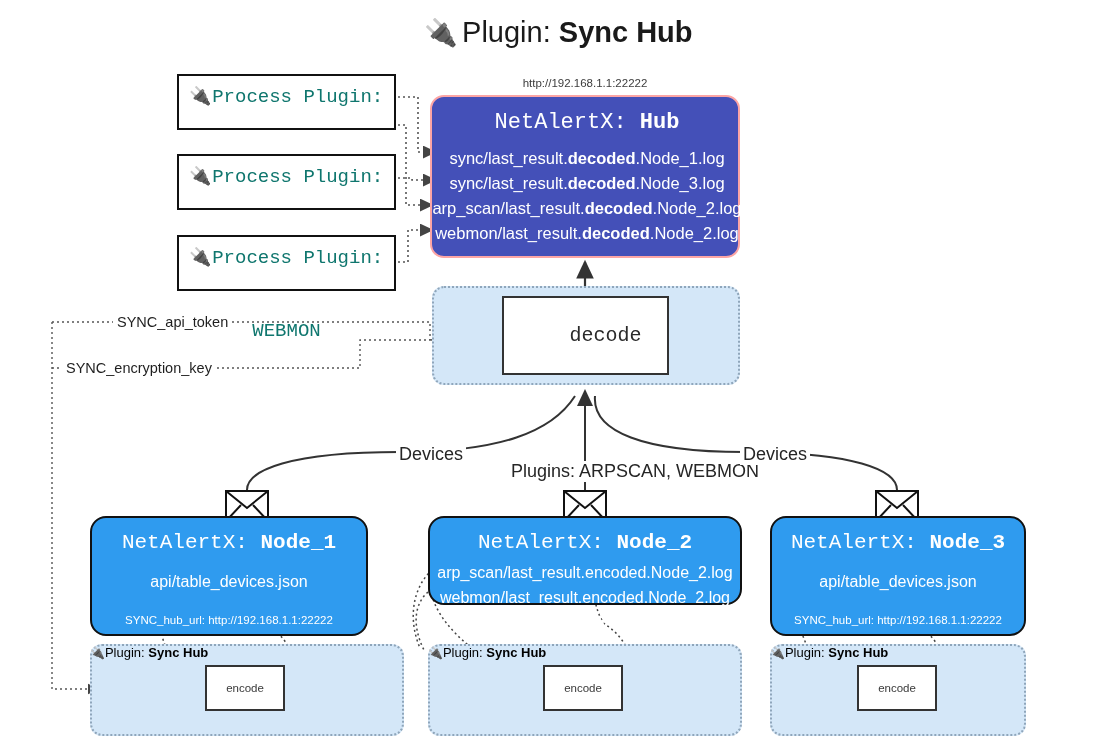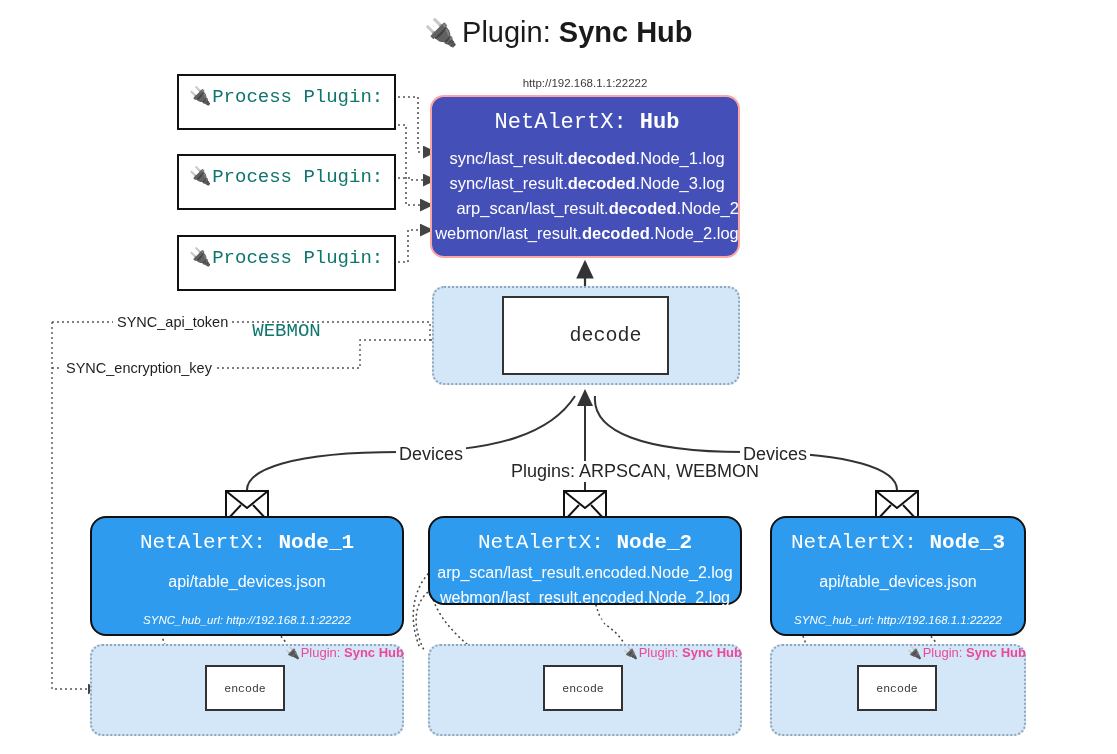--- a/index.html
+++ b/index.html
@@ -127,43 +127,42 @@
     font-size: 16px;
     color: #ffffff;
     white-space: nowrap;
   }
   .node-url {
     position: absolute; left: 0; width: 100%;
     text-align: center;
     font-size: 11.5px;
     color: #ffffff;
     white-space: nowrap;
-    font-style: italic;
   }
 
   
   .encgroup {
     background: #d4e7f8;
     border: 2px dotted #8fa6bb;
     border-radius: 12px;
   }
   .enc-label {
     position: absolute;
-    text-align: right;
+    text-align: left;
     font-size: 13px;
-    color: #ec4899;
+    color: #000000;
     white-space: nowrap;
   }
   .enc-label .strong { font-weight: bold; }
   .enc-label .plug { font-size: 12px; }
   .encbox {
     background: #ffffff;
     border: 2px solid #333333;
     display: flex; align-items: center; justify-content: center;
-    font-family: Liberation Mono, monospace;
+    font-family: Liberation Sans, sans-serif;
     font-size: 11.5px;
     color: #3a3a3a;
   }
 
   
   .edge-label {
     position: absolute;
     font-size: 18px;
     color: #262626;
     background: #ffffff;
@@ -251,21 +250,21 @@
   <div class="node" id="hub">
     <div id="hub-title">
       <span>NetAlertX: </span><span class="strong">Hub</span>
     </div>
     <div class="hubline" style="top:52px;">
       <span>sync/last_result.</span><b>decoded</b><span>.Node_1.log</span>
     </div>
     <div class="hubline" style="top:77px;">
       <span>sync/last_result.</span><b>decoded</b><span>.Node_3.log</span>
     </div>
-    <div class="hubline" style="top:102px;margin-left:24px;">
+    <div class="hubline" style="top:102px;">
       <span>arp_scan/last_result.</span><b>decoded</b><span>.Node_2.log</span>
     </div>
     <div class="hubline" style="top:127px;">
       <span>webmon/last_result.</span><b>decoded</b><span>.Node_2.log</span>
     </div>
   </div>
 
   <div class="node" id="decode-group"></div>
   <div class="node" id="decode-box">decode</div>
 
@@ -285,21 +284,21 @@
     <rect x="1" y="1" width="42" height="30" fill="#fff" stroke="#111" stroke-width="2"></rect>
     <path d="M1,1 L22,18 L43,1" fill="none" stroke="#111" stroke-width="2"></path>
     <path d="M1,31 L16,15 M43,31 L28,15" fill="none" stroke="#111" stroke-width="2"></path>
   </svg>
   <svg class="envelope" style="left:875px; top:490px;" width="44" height="32" viewBox="0 0 44 32">
     <rect x="1" y="1" width="42" height="30" fill="#fff" stroke="#111" stroke-width="2"></rect>
     <path d="M1,1 L22,18 L43,1" fill="none" stroke="#111" stroke-width="2"></path>
     <path d="M1,31 L16,15 M43,31 L28,15" fill="none" stroke="#111" stroke-width="2"></path>
   </svg>
 
-  <div class="node nodebox" style="left:90px; top:516px; width:314px; height:120px;">
+  <div class="node nodebox" style="left:90px; top:516px; width:278px; height:120px;">
     <div class="node-title">
       <span>NetAlertX: </span><span class="strong">Node_1</span>
     </div>
     <div class="node-line" style="top:55px;">api/table_devices.json</div>
     <div class="node-url" style="top:96px;">
       <span>SYNC_hub_url: </span><span>http://192.168.1.1:22222</span>
     </div>
   </div>
 
   <div class="node nodebox" style="left:428px; top:516px; width:314px; height:89px;">

